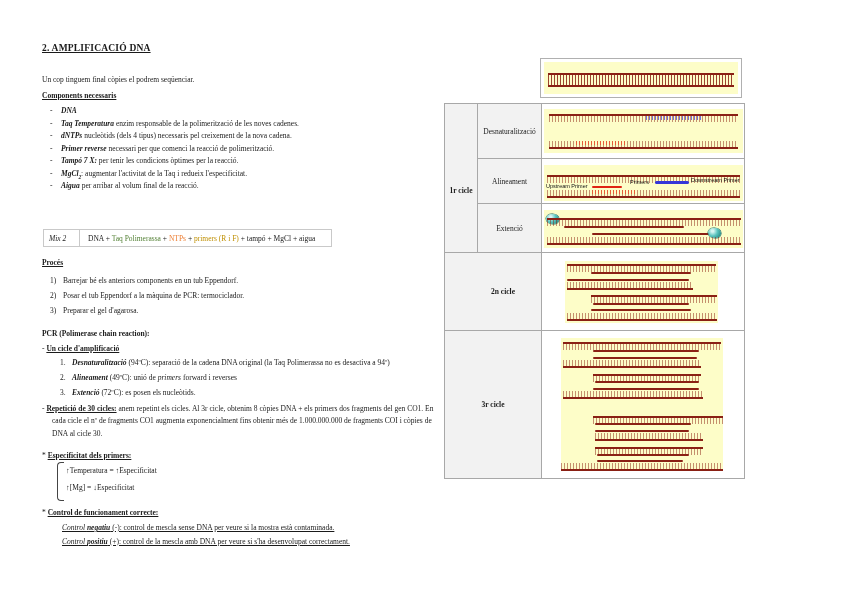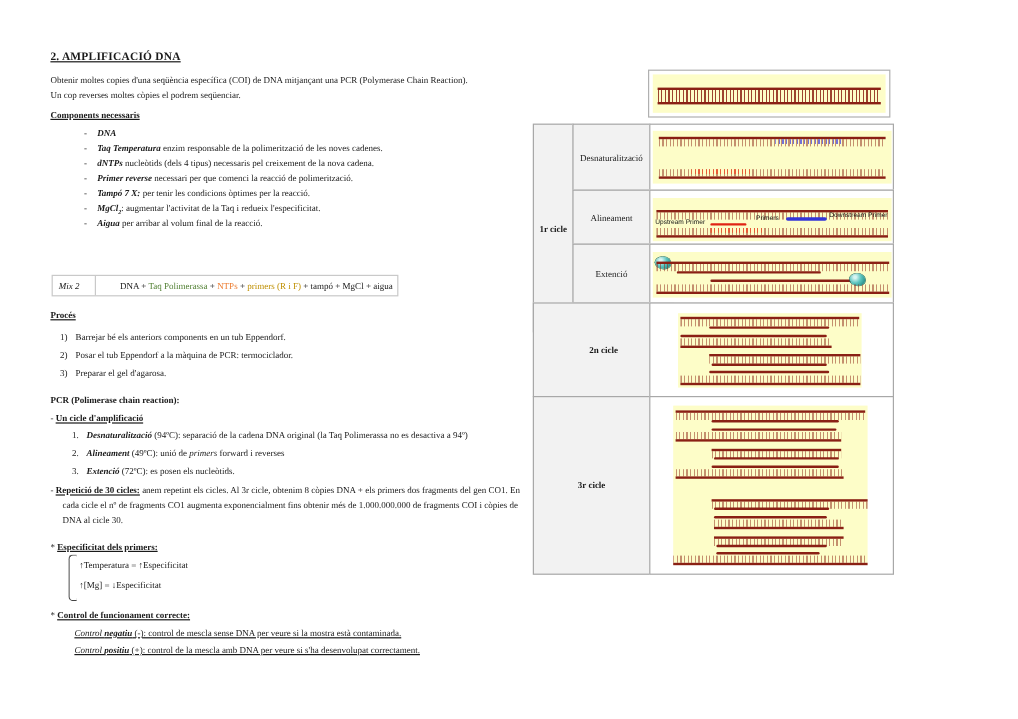--- a/index.html
+++ b/index.html
@@ -15,38 +15,38 @@
   .s-bi{font-weight:bold;font-style:italic;}
   .s-bu{font-weight:bold;text-decoration:underline;}
   .s-g{color:#538135;}
   .s-o{color:#ed7d31;}
   .s-gd{color:#bf8f00;}
   .s-sub{font-weight:bold;font-style:italic;vertical-align:sub;font-size:5.2px;}
   
   .list{position:absolute;}
   .row{display:block;}
   .marker{display:inline-block;}
-  .list-comp .row{height:12.55px;margin-left:20px;}
+  .list-comp .row{height:12.55px;}
   .list-comp .marker{width:11px;}
   .list-proc .row{height:15.2px;}
   .list-proc .marker{width:13px;}
   .list-steps .row{height:15.2px;}
   .list-steps .marker{width:12px;}
   .list-esp .row{height:17px;}
   .list-ctrl .row{height:13.5px;text-decoration:underline;}
   
   .para{position:absolute;line-height:12.3px;padding-left:10px;text-indent:-10px;}
   
   .brace{position:absolute;width:6px;height:37px;border:1px solid #444;border-right:none;
          border-radius:4px 0 0 4px;}
   
   .mixbox{position:absolute;border:1px solid #c9c9c9;display:flex;align-items:center;}
   .mixcell1{width:30px;align-self:stretch;border-right:1px solid #c9c9c9;display:flex;
             align-items:center;padding-left:5px;font-style:italic;}
-  .mixcell2{padding-left:8px;margin-left:12px;}
+  .mixcell2{padding-left:8px;}
   
   .cell{position:absolute;box-sizing:border-box;border:1px solid #a8a8a8;display:flex;
         align-items:center;justify-content:center;}
   .cell.gray{background:#f2f2f2;}
   .cell.white{background:#ffffff;}
   .cyc{font-weight:bold;font-size:7.5px;}
   .phase{font-size:7.5px;color:#222;}
   .tplbox{position:absolute;border:1px solid #b0b0b0;background:#fff;box-sizing:border-box;}
   .ybox{position:absolute;background:#fdfdc8;}
   
@@ -70,22 +70,21 @@
   .st-label{font-family:"Liberation Sans","DejaVu Sans",sans-serif;font-size:5.5px;
      color:#111;white-space:nowrap;}
 </style>
 </head>
 <body>
 
 <div class="page">
 
   <div class="tl title" style="left:42px;top:43px;">2. AMPLIFICACIÓ DNA</div>
 
-  <div class="tl" style="left:42px;top:62px;">Obtenir moltes copies d'una seqüència específica (COI) de DNA mitjançant una PCR (Polymerase Chain Reaction).</div>
-  <div class="tl" style="left:42px;top:74.5px;">Un cop reverses moltes còpies el podrem seqüenciar.</div>
+  <div class="tl" style="left:42px;top:74.5px;">Un cop tinguem final còpies el podrem seqüenciar.</div>
 
   <div class="tl h" style="left:42px;top:91px;">Components necessaris</div>
 
   <div class="list list-comp" style="left:50px;top:106px;">
       <div class="row"><span class="marker">-</span><span><span class="s-bi">DNA</span></span></div>
       <div class="row"><span class="marker">-</span><span><span class="s-bi">Taq Temperatura</span><span class="s-p"> enzim responsable de la polimerització de les noves cadenes.</span></span></div>
       <div class="row"><span class="marker">-</span><span><span class="s-bi">dNTPs</span><span class="s-p"> nucleòtids (dels 4 tipus) necessaris pel creixement de la nova cadena.</span></span></div>
       <div class="row"><span class="marker">-</span><span><span class="s-bi">Primer reverse</span><span class="s-p"> necessari per que comenci la reacció de polimerització.</span></span></div>
       <div class="row"><span class="marker">-</span><span><span class="s-bi">Tampó 7 X:</span><span class="s-p"> per tenir les condicions òptimes per la reacció.</span></span></div>
       <div class="row"><span class="marker">-</span><span><span class="s-bi">MgCl</span><span class="s-sub">2</span><span class="s-p">: augmentar l'activitat de la Taq i redueix l'especificitat.</span></span></div>

